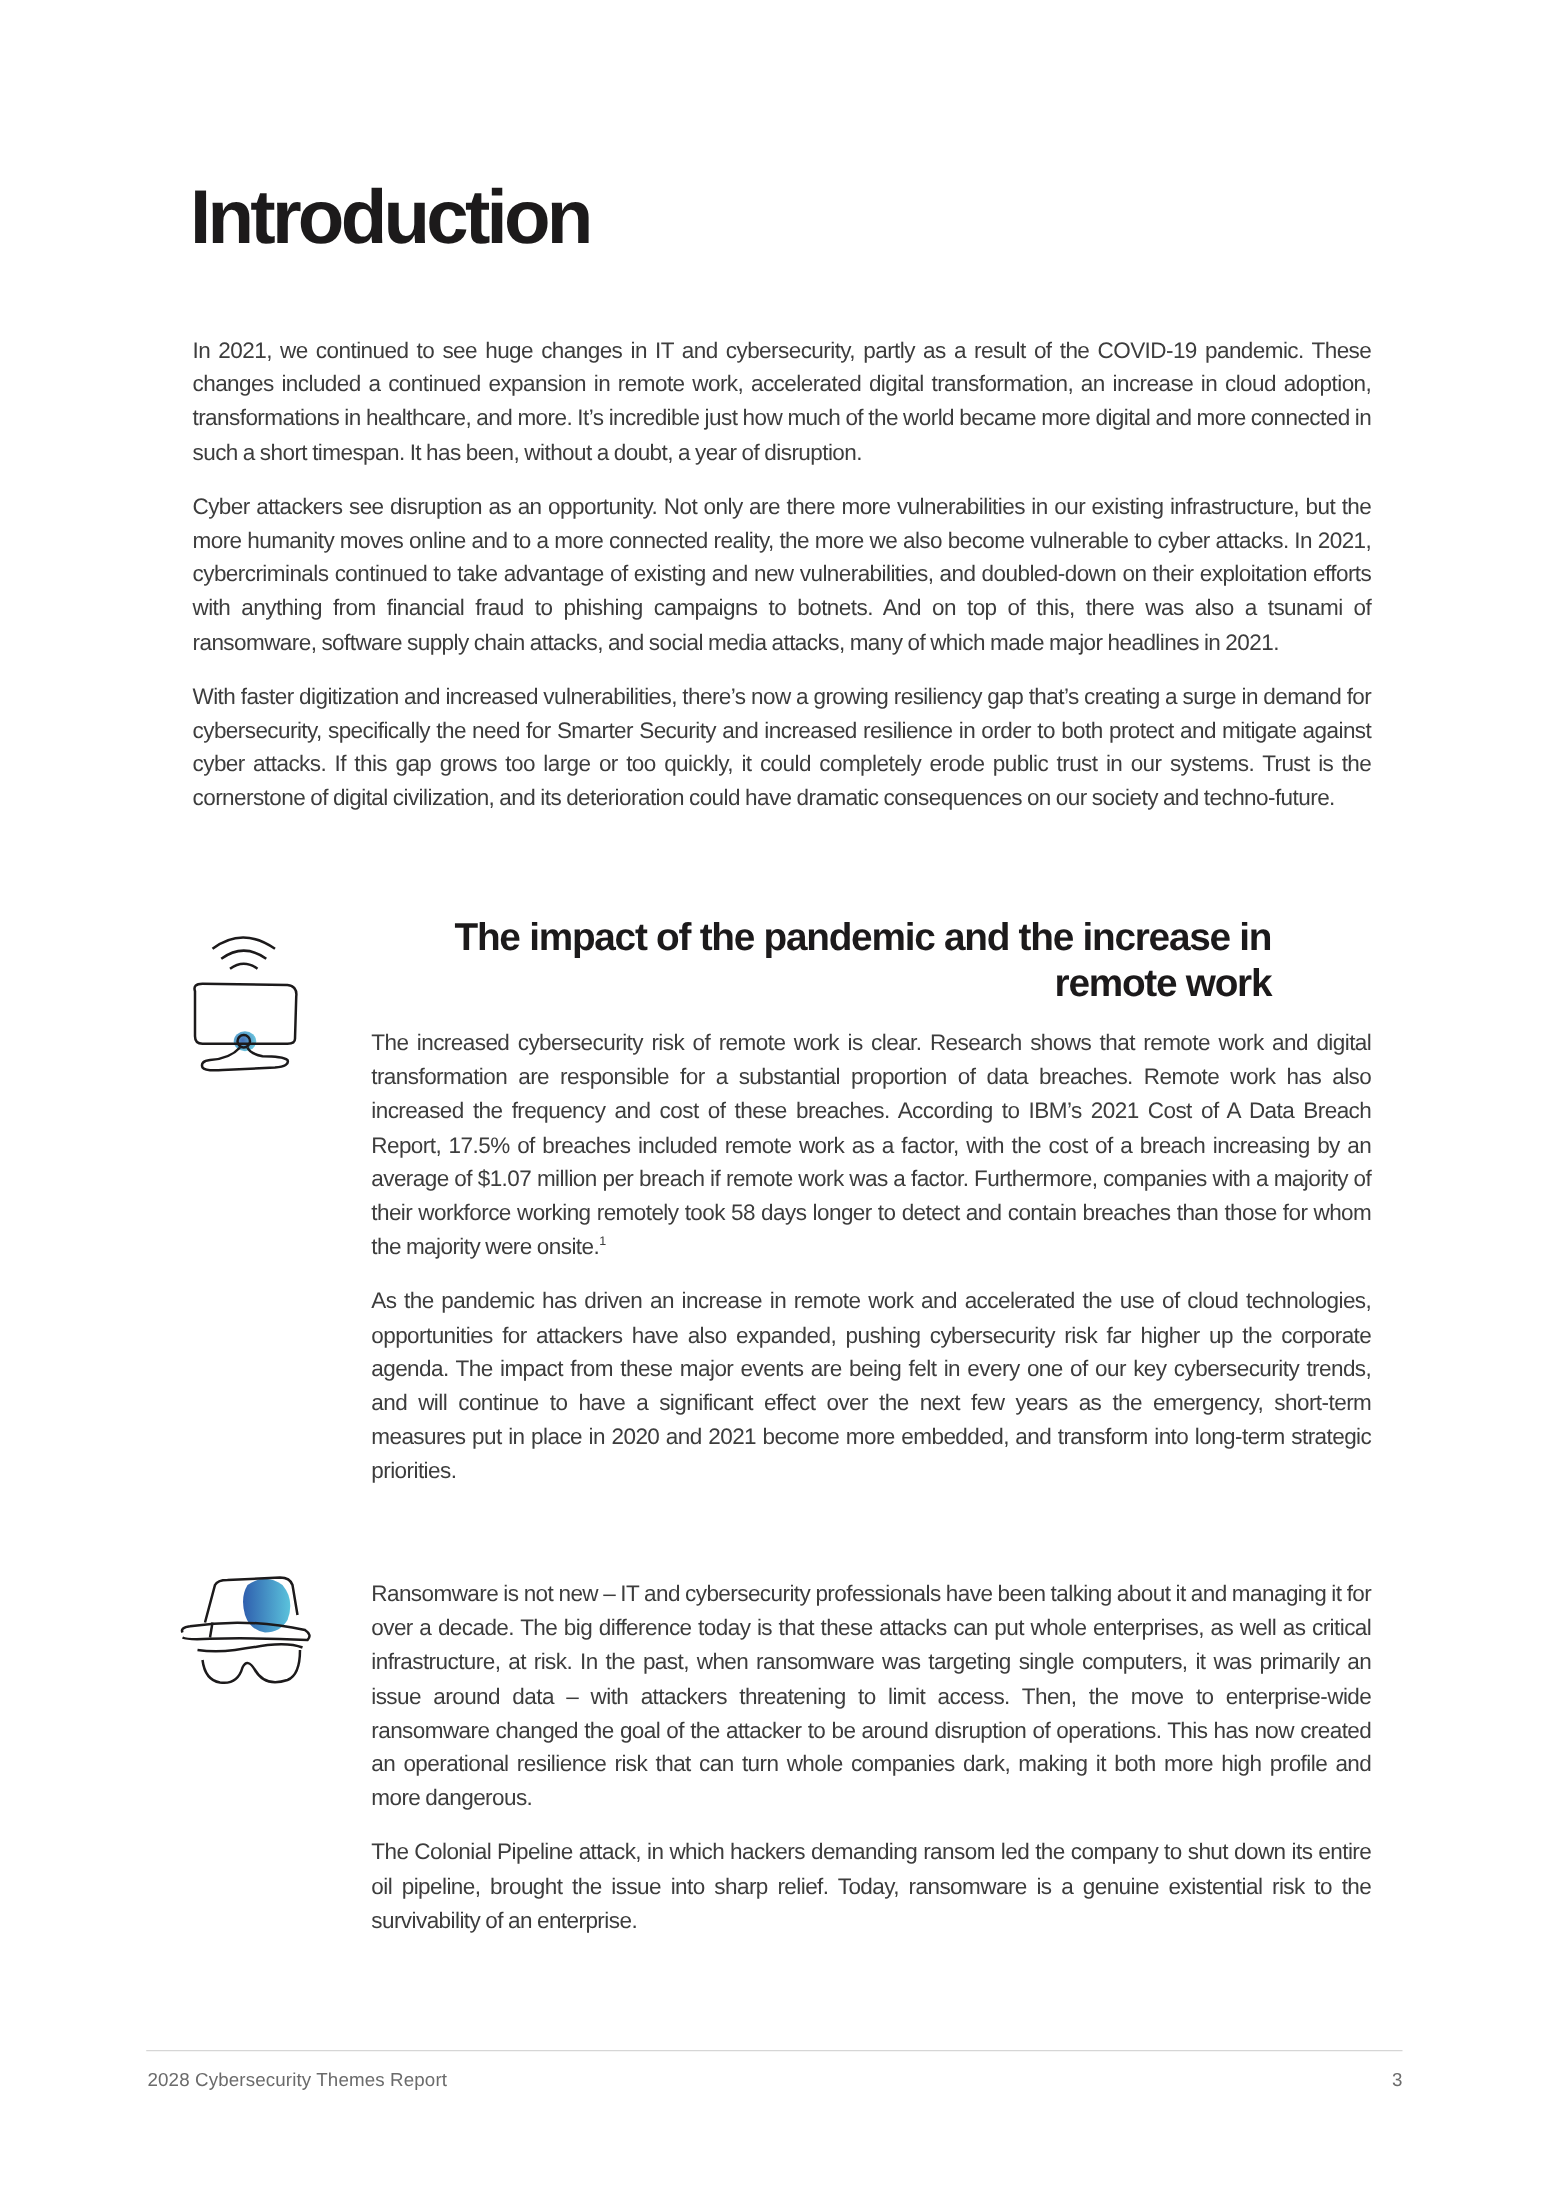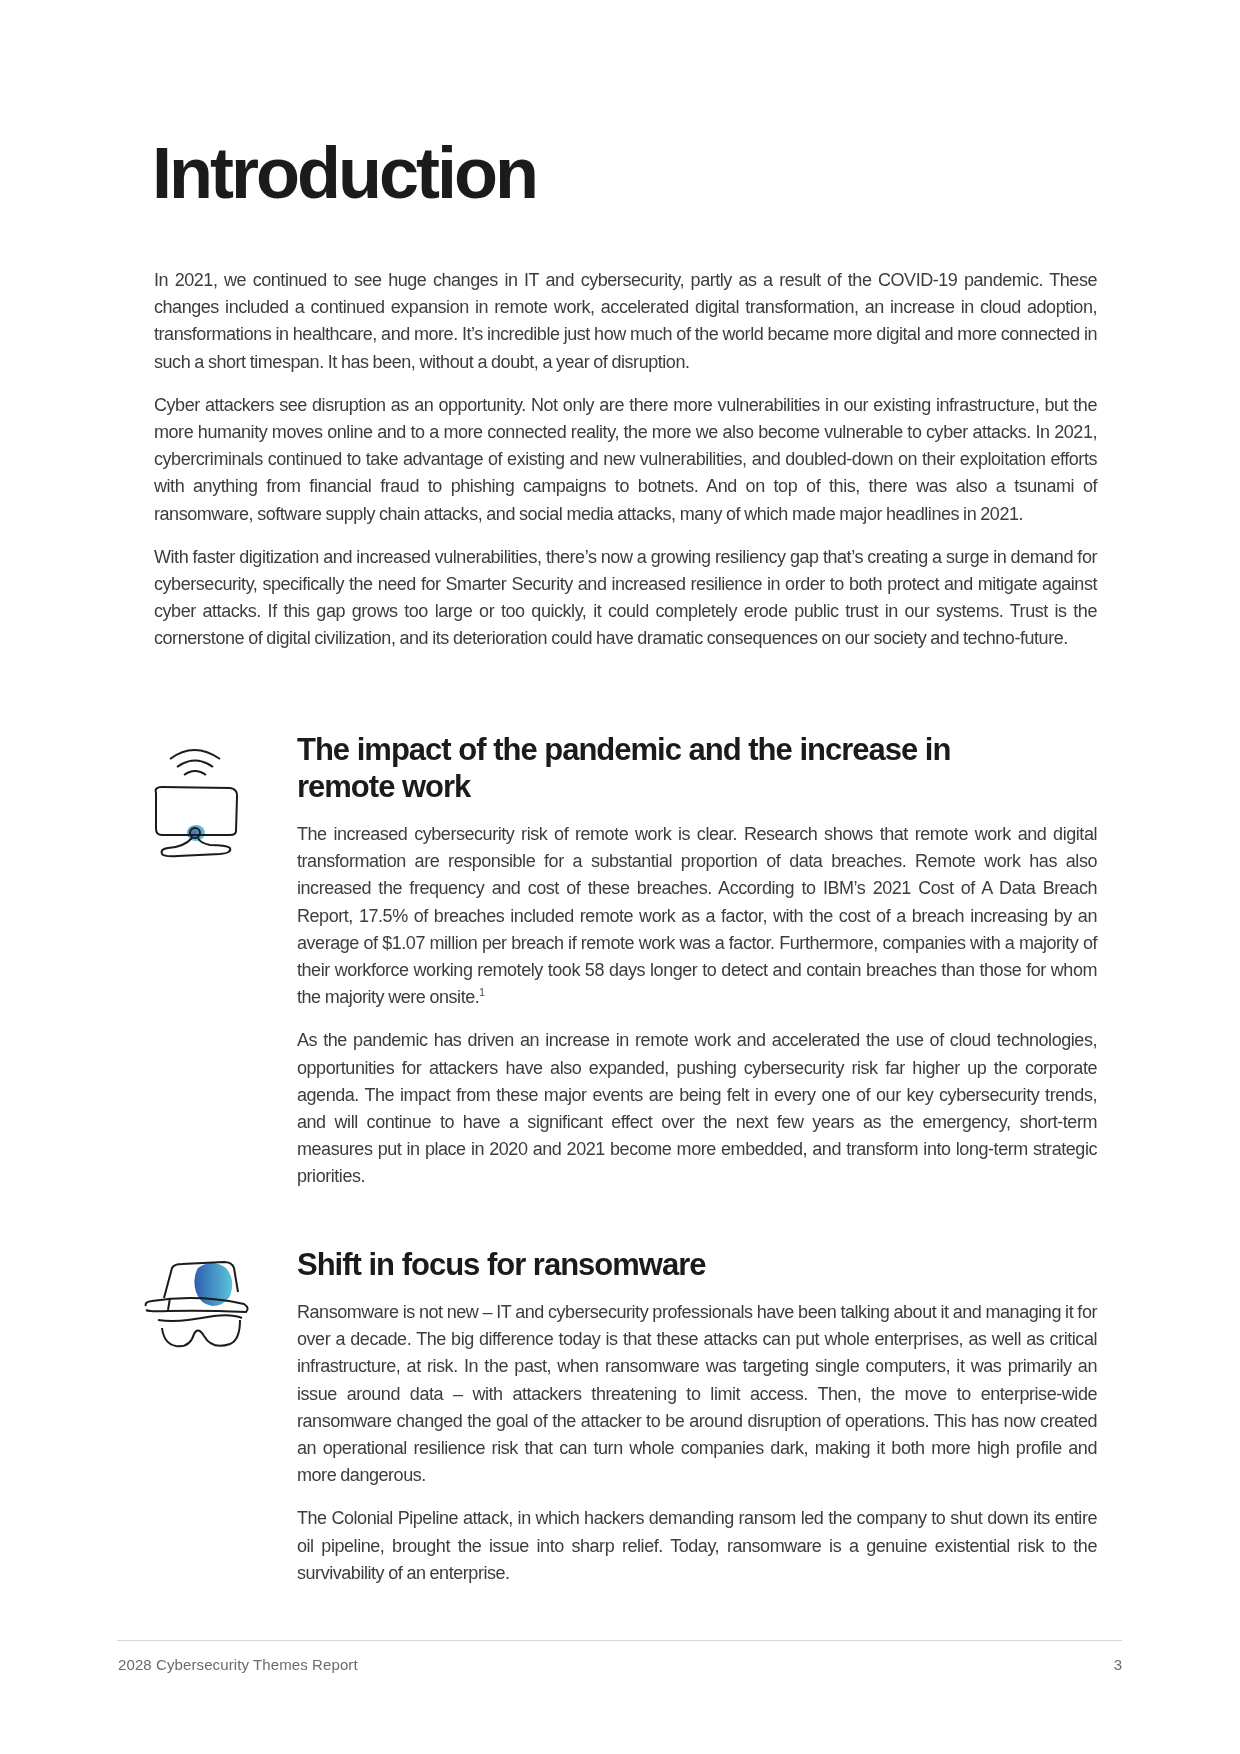--- a/index.html
+++ b/index.html
@@ -1,28 +1,28 @@
 <!DOCTYPE html>
 <html><head>
 <meta charset="utf-8">
 <style>
   html, body { margin: 0; padding: 0; background: #ffffff; }
   body { width: 1240px; height: 1754px; position: relative; overflow: hidden;
          font-family: "Liberation Sans", "DejaVu Sans", sans-serif; color: #3a3a3a; }
   .title { position: absolute; left: 152px; top: 118px; margin: 0;
            font-family: "Liberation Sans", sans-serif; font-weight: 700;
-           font-size: 72px; letter-spacing: -3px; color: #1c1a1b; line-height: 110px; }
+           font-size: 61px; letter-spacing: -3px; color: #1c1a1b; line-height: 110px; }
   .intro { position: absolute; left: 154px; top: 251px; width: 943px; }
   .p { margin: 16px 0 11px 0; font-size: 18px; line-height: 27.2px; text-align: justify;
        color: #3d3d3d; letter-spacing: -0.45px; word-spacing: -0.5px; }
   .section { position: absolute; left: 0; width: 1240px; }
   .section .icon { position: absolute; }
   .section .content { position: absolute; left: 297px; width: 800px; }
   .heading { margin: 0 0 8px 0; font-family: "Liberation Sans", sans-serif; font-weight: 700;
-             font-size: 31px; line-height: 37px; letter-spacing: -1px; color: #1c1a1b; }
+             font-size: 31px; line-height: 37px; letter-spacing: -1px; color: #1c1a1b; text-align: right; }
   .footer-line { position: absolute; left: 117px; top: 1640px; width: 1005px; height: 1px; background: #d6d6d6; }
   .footer-title { position: absolute; left: 118px; top: 1656px; font-size: 15px; color: #6b6b6b; letter-spacing: 0.1px; }
   .footer-page { position: absolute; left: 1110px; top: 1656px; font-size: 15px; color: #6b6b6b; width: 12px; text-align: right; }
   sup { font-size: 10px; line-height: 0; }
 </style>
 </head>
 <body>
 
 <h1 class="title">Introduction</h1>
 
@@ -68,21 +68,20 @@
       </defs>
       <path d="M56 14 Q70 4 84 14 Q94 26 88 42 Q82 52 70 52 Q58 50 54 38 Q50 24 56 14 Z" fill="url(#g2)"></path>
       <path d="M22 44 L30 14 Q32 10 40 10 L82 8 Q90 8 92 14 L96 38" fill="none" stroke="#1c1a1b" stroke-width="2"></path>
       <path d="M28 44 L26 56" fill="none" stroke="#1c1a1b" stroke-width="2"></path>
       <path d="M4 52 Q2 48 10 47 Q56 40 102 50 Q108 54 104 58 Q60 56 26 57 Q8 58 4 56" fill="none" stroke="#1c1a1b" stroke-width="2"></path>
       <path d="M16 66 Q30 68 46 66 Q60 64 72 62 Q90 60 100 64" fill="none" stroke="#1c1a1b" stroke-width="2"></path>
       <path d="M20 74 Q22 90 34 92 Q48 94 52 80 Q56 72 62 82 Q70 96 88 90 Q98 86 98 66" fill="none" stroke="#1c1a1b" stroke-width="2"></path>
     </svg>
   </div>
   <div class="content" style="top:0;">
-    <h2 class="heading">Shift in focus for ransomware</h2>
     <p class="p">Ransomware is not new – IT and cybersecurity professionals have been talking about it and managing it for over a decade. The big difference today is that these attacks can put whole enterprises, as well as critical infrastructure, at risk. In the past, when ransomware was targeting single computers, it was primarily an issue around data – with attackers threatening to limit access. Then, the move to enterprise-wide ransomware changed the goal of the attacker to be around disruption of operations. This has now created an operational resilience risk that can turn whole companies dark, making it both more high profile and more dangerous.</p>
     <p class="p">The Colonial Pipeline attack, in which hackers demanding ransom led the company to shut down its entire oil pipeline, brought the issue into sharp relief. Today, ransomware is a genuine existential risk to the survivability of an enterprise.</p>
   </div>
 </div>
 
 <div class="footer-line"></div>
 <div class="footer-title">2028 Cybersecurity Themes Report</div>
 <div class="footer-page">3</div>
 
 </body></html>

